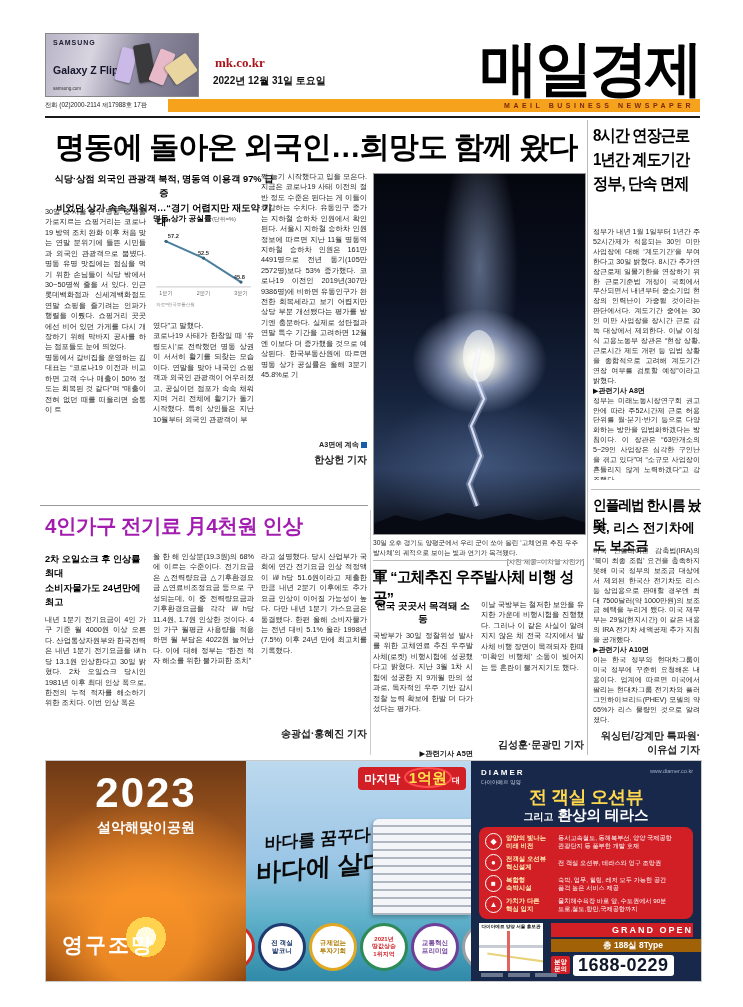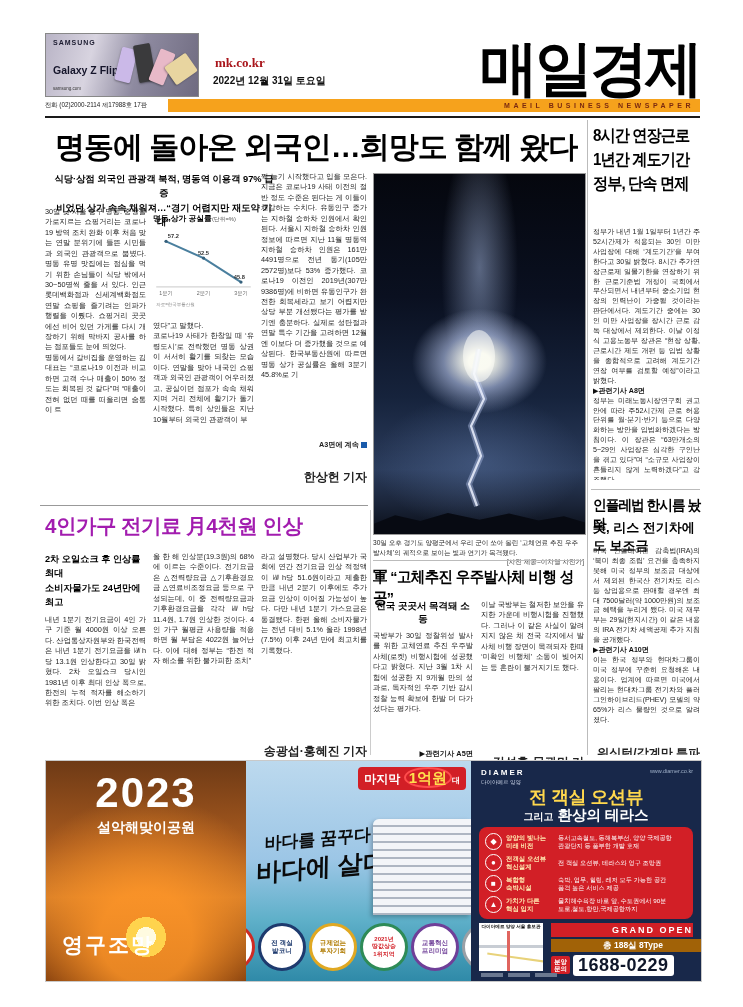--- a/index.html
+++ b/index.html
@@ -27,21 +27,21 @@
   .lead-sub{left:50px;top:172px;width:228px;font-size:9.3px;font-weight:700;line-height:1.55;text-align:center;color:#000;}
   .col{font-size:7.3px;line-height:1.43;}
   .lead-c1{left:45px;top:207px;width:101px;height:296px;}
   .lead-c2{left:153px;top:207px;width:101px;height:296px;}
   .lead-c3{left:261px;top:172px;width:106px;height:300px;}
   .chartbox{width:101px;margin-bottom:4px;}
   .chart-title{font-size:7.8px;font-weight:800;color:#000;}
   .chart-unit{font-size:5.8px;font-weight:400;color:#555;}
   .lead-end{left:261px;top:440px;width:106px;text-align:right;font-size:7.2px;font-weight:700;color:#222;}
   .mk-sq{display:inline-block;width:6px;height:6px;background:#1a5bab;vertical-align:-1px;margin-left:2px;}
-  .byline{text-align:right;font-size:12px;font-weight:700;color:#222;margin-top:19px;}
+  .byline{text-align:right;font-size:10px;font-weight:700;color:#222;margin-top:3px;}
   
   .photo{left:373px;top:173px;width:211px;height:360px;background:
      radial-gradient(ellipse 90px 70px at 50% 52%,rgba(255,255,240,.95) 0 12%,rgba(200,215,255,.55) 40%,transparent 75%),
      radial-gradient(ellipse 55px 190px at 50% 26%,rgba(170,190,230,.5),transparent 70%),
      radial-gradient(ellipse 140px 90px at 50% 80%,rgba(90,115,160,.45),transparent 75%),
      linear-gradient(180deg,#05070e 0%,#0a1020 34%,#16233c 62%,#2b3c5c 82%,#1a2438 92%,#090d16 100%);
      overflow:hidden;border:1px solid #9a9a9a;}
   .mountain{position:absolute;left:0;bottom:0;width:100%;height:34px;background:#070a12;
      clip-path:polygon(0 70%,10% 45%,22% 62%,35% 38%,50% 58%,64% 40%,78% 60%,90% 48%,100% 66%,100% 100%,0 100%);}
   .caption{left:373px;top:538px;width:211px;font-size:6.6px;line-height:1.45;color:#222;}

